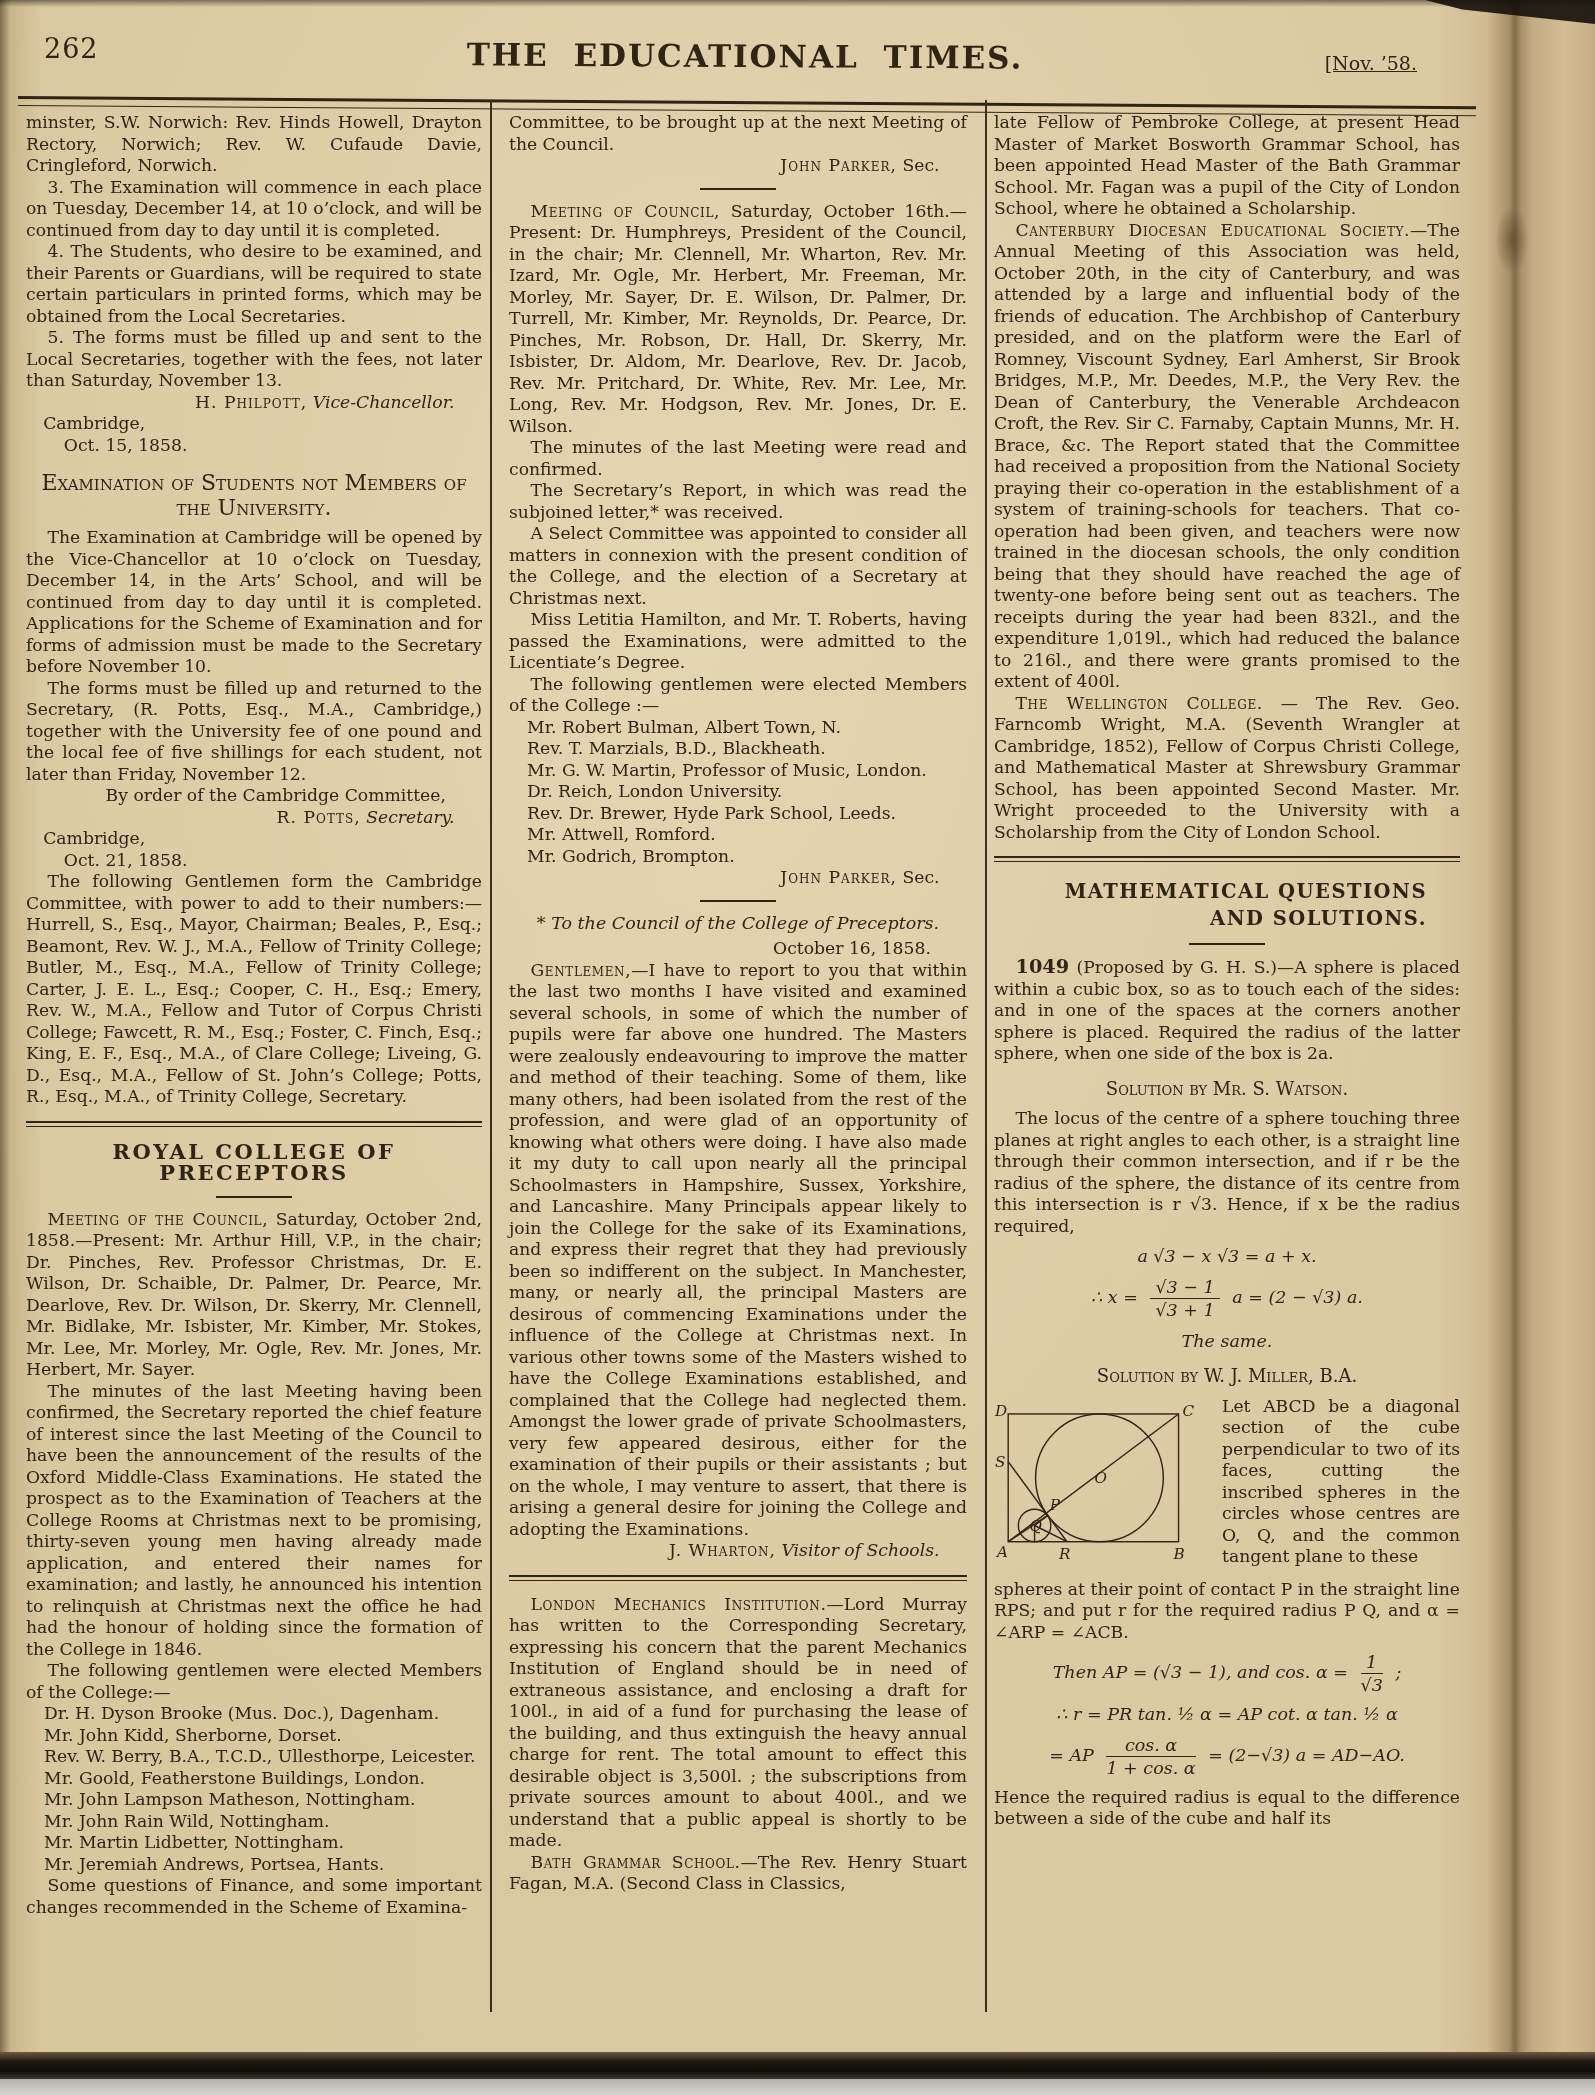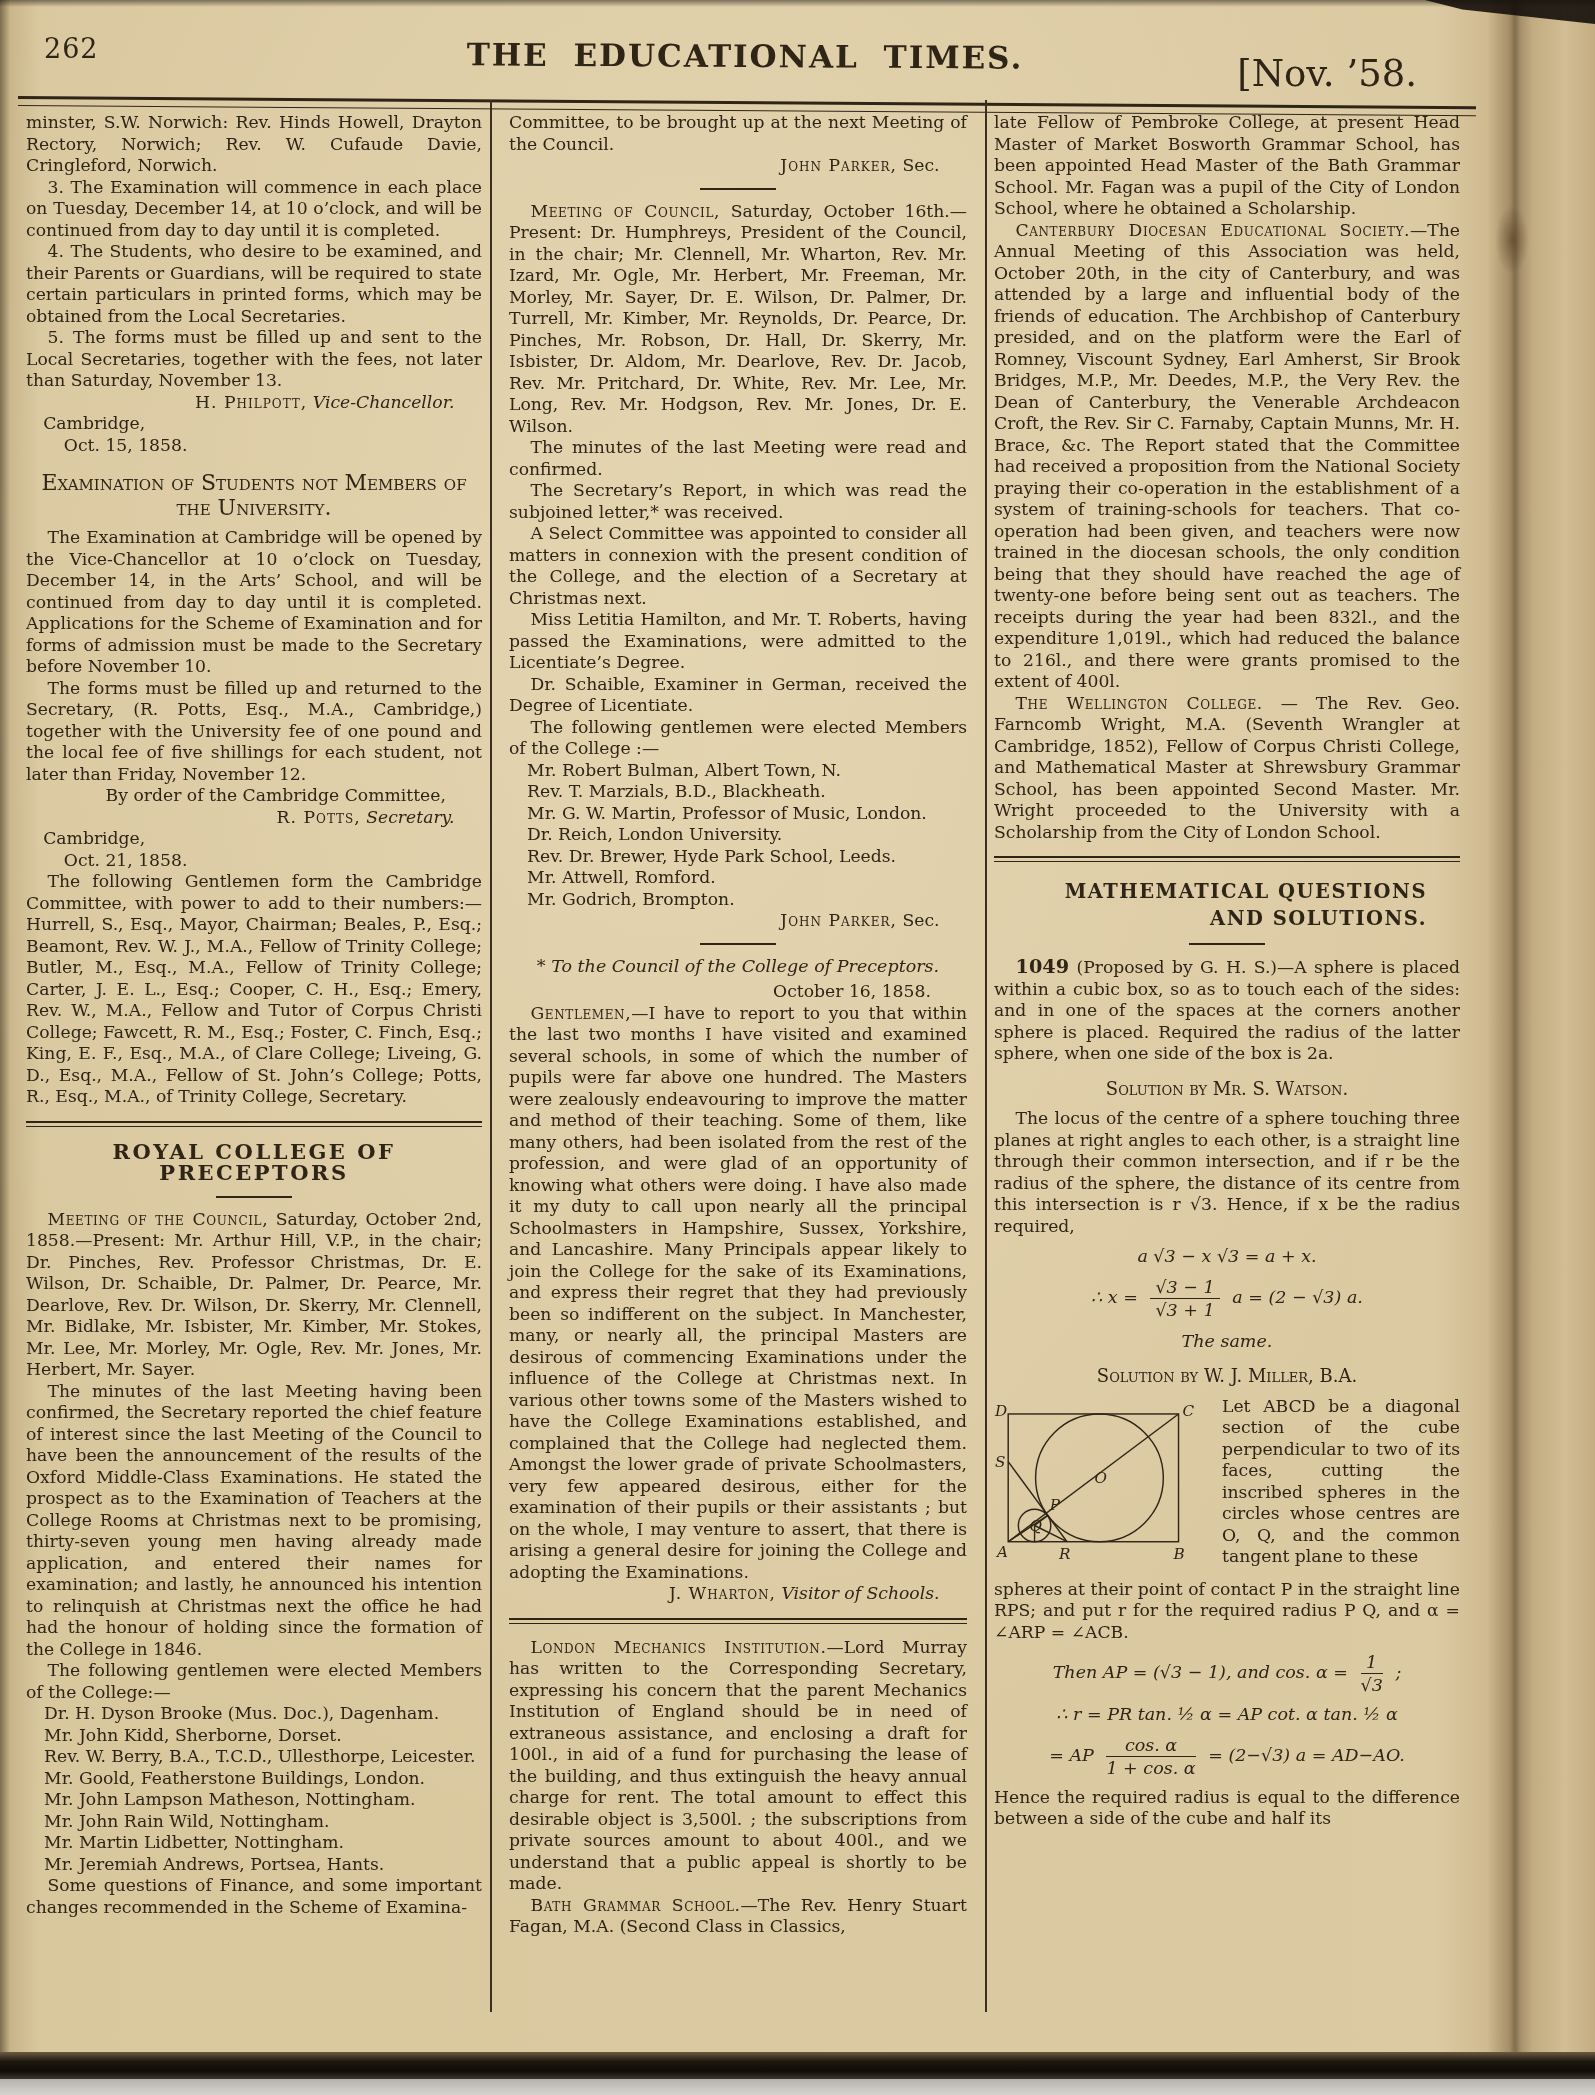--- a/index.html
+++ b/index.html
@@ -35,21 +35,21 @@
     background:linear-gradient(180deg,#6b5a40 0,#1d1810 35%,#100d07 70%,#3c372d 100%); }
   .below-band { position:absolute; left:0; top:2079px; width:1595px; height:16px;
     background:linear-gradient(180deg,#b5b2ac,#d6d4cf); }
   .left-edge { position:absolute; left:0; top:0; width:10px; height:2058px;
     background:linear-gradient(90deg, rgba(40,30,16,0.45), rgba(40,30,16,0)); }
 
   
   .pageno { position:absolute; top:33px; left:44px; font-size:27px; letter-spacing:1px; }
   .masthead { position:absolute; top:38px; left:230px; width:1030px; text-align:center;
     font-size:31px; font-weight:bold; letter-spacing:2px; word-spacing:12px; transform:rotate(0.35deg); }
-  .dateline { position:absolute; top:52px; right:178px; font-size:37px; }
+  .dateline { position:absolute; top:52px; right:178px; font-size:19px;text-decoration:underline; }
   .head-rule { position:absolute; top:96px; left:18px; width:1458px; height:6px;
     border-top:3px solid #2e2517; border-bottom:1.5px solid #2e2517;
     transform:rotate(0.4deg); transform-origin:left center; }
 
   
   .cols { position:absolute; top:112px; left:26px; width:1452px; height:1938px; display:flex; gap:27px; overflow:hidden; }
   .col { font-size:17.2px; line-height:21.5px; }
   .col.c1 { width:456px; }
   .col.c2 { width:458px; }
   .col.c3 { width:466px; }
@@ -143,21 +143,20 @@
     </div>
   <div class="col c2">
       <div class="para noind">Committee, to be brought up at the next Meeting of the Council.</div>
       <div class="sig"><span class="name">John Parker,</span> <span>Sec.</span></div>
       <div class="rule-s"></div>
       <div class="para"><span class="sc">Meeting of Council,</span> Saturday, October 16th.—Present: Dr. Humphreys, President of the Council, in the chair; Mr. Clennell, Mr. Wharton, Rev. Mr. Izard, Mr. Ogle, Mr. Herbert, Mr. Freeman, Mr. Morley, Mr. Sayer, Dr. E. Wilson, Dr. Palmer, Dr. Turrell, Mr. Kimber, Mr. Reynolds, Dr. Pearce, Dr. Pinches, Mr. Robson, Dr. Hall, Dr. Skerry, Mr. Isbister, Dr. Aldom, Mr. Dearlove, Rev. Dr. Jacob, Rev. Mr. Pritchard, Dr. White, Rev. Mr. Lee, Mr. Long, Rev. Mr. Hodgson, Rev. Mr. Jones, Dr. E. Wilson.</div>
       <div class="para">The minutes of the last Meeting were read and confirmed.</div>
       <div class="para">The Secretary’s Report, in which was read the subjoined letter,* was received.</div>
       <div class="para">A Select Committee was appointed to consider all matters in connexion with the present condition of the College, and the election of a Secretary at Christmas next.</div>
       <div class="para">Miss Letitia Hamilton, and Mr. T. Roberts, having passed the Examinations, were admitted to the Licentiate’s Degree.</div>
-      <div class="para">Dr. Schaible, Examiner in German, received the Degree of Licentiate.</div>
       <div class="para">The following gentlemen were elected Members of the College :—</div>
       <div class="item">Mr. Robert Bulman, Albert Town, N.</div>
       <div class="item">Rev. T. Marzials, B.D., Blackheath.</div>
       <div class="item">Mr. G. W. Martin, Professor of Music, London.</div>
       <div class="item">Dr. Reich, London University.</div>
       <div class="item">Rev. Dr. Brewer, Hyde Park School, Leeds.</div>
       <div class="item">Mr. Attwell, Romford.</div>
       <div class="item">Mr. Godrich, Brompton.</div>
       <div class="sig"><span class="name">John Parker,</span> <span>Sec.</span></div>
       <div class="rule-s"></div>

